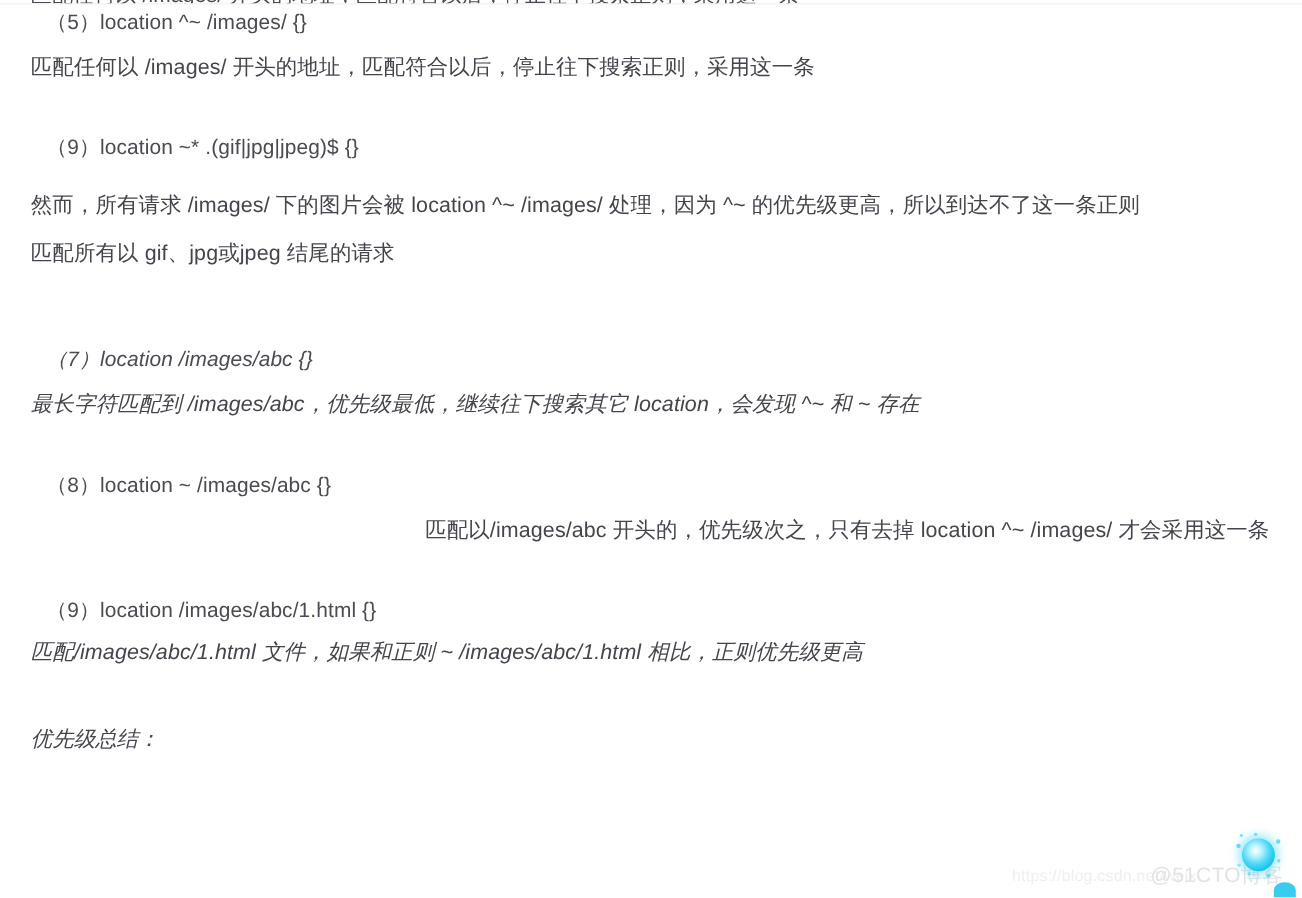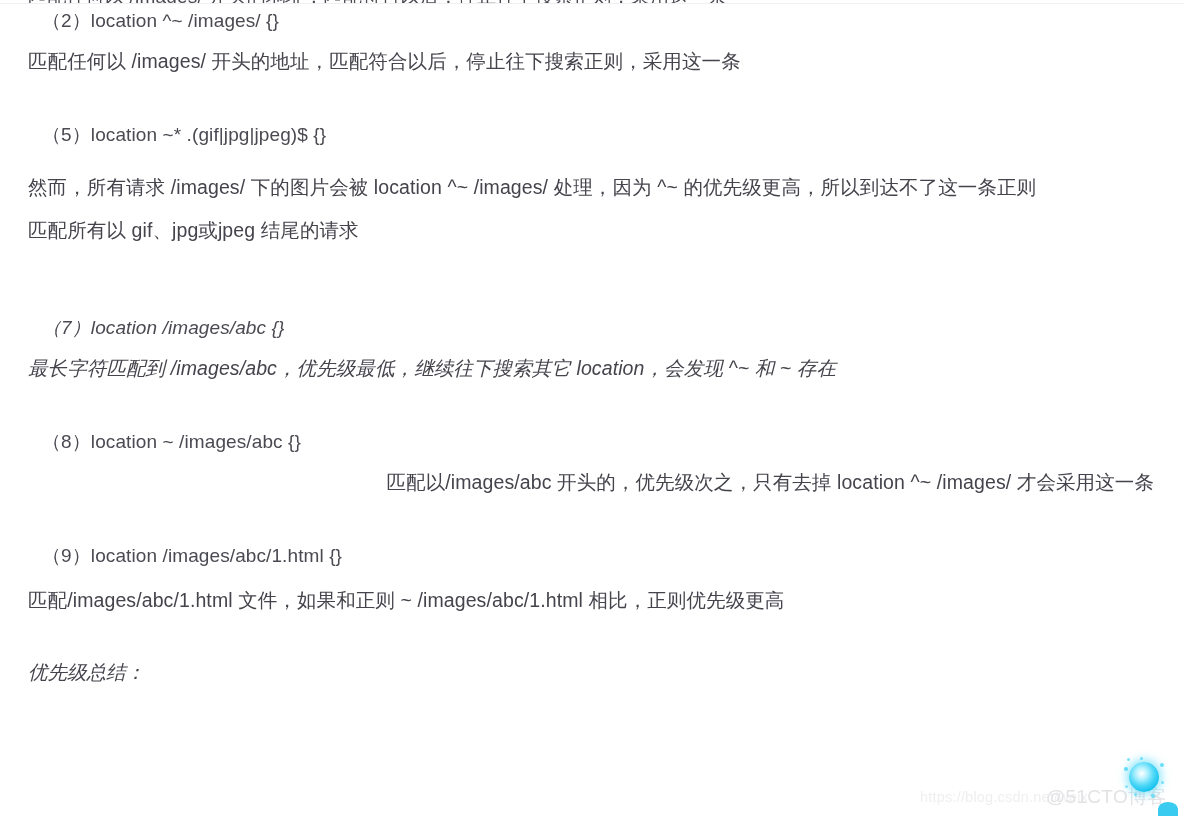--- a/index.html
+++ b/index.html
@@ -164,43 +164,43 @@
 </head>
 <body>
 
 <div class="top-rule"></div>
 
 <div class="clipped-line">匹配任何以 /images/ 开头的地址，匹配符合以后，停止往下搜索正则，采用这一条</div>
 
 <div class="doc">
 
   <div class="block" style="top: 6px;">
-    <div class="code-line">（2）location ^~ /images/ {}</div>
+    <div class="code-line">（5）location ^~ /images/ {}</div>
     <div class="text-line" style="margin-top: 6px;">匹配任何以 /images/ 开头的地址，匹配符合以后，停止往下搜索正则，采用这一条</div>
   </div>
 
   <div class="block" style="top: 120px;">
-    <div class="code-line">（5）location ~* .(gif|jpg|jpeg)$ {}</div>
+    <div class="code-line">（9）location ~* .(gif|jpg|jpeg)$ {}</div>
     <div class="text-line" style="margin-top: 18px; margin-right: 28px;">然而，所有请求 /images/ 下的图片会被 location ^~ /images/ 处理，因为 ^~ 的优先级更高，所以到达不了这一条正则</div>
     <div class="text-line" style="margin-top: 5px;">匹配所有以 gif、jpg或jpeg 结尾的请求</div>
   </div>
 
   <div class="block" style="top: 313px; font-style: italic;">
     <div class="code-line">（7）location /images/abc {}</div>
     <div class="text-line" style="margin-top: 6px;">最长字符匹配到 /images/abc，优先级最低，继续往下搜索其它 location，会发现 ^~ 和 ~ 存在</div>
   </div>
 
   <div class="block" style="top: 427px;">
     <div class="code-line">（8）location ~ /images/abc {}</div>
     <div class="text-line" style="margin-top: 6px; text-align: right;">匹配以/images/abc 开头的，优先级次之，只有去掉 location ^~ /images/ 才会采用这一条</div>
   </div>
 
   <div class="block" style="top: 541px;">
     <div class="code-line">（9）location /images/abc/1.html {}</div>
-    <div class="text-line" style="margin-top: 10px;">匹配/images/abc/1.html 文件，如果和正则 ~ /images/abc/1.html 相比，正则优先级更高</div>
+    <div class="text-line" style="margin-top: 3px; font-style: italic;">匹配/images/abc/1.html 文件，如果和正则 ~ /images/abc/1.html 相比，正则优先级更高</div>
   </div>
 
   <div class="block" style="top: 653px;">
     <div class="summary-title">优先级总结：</div>
   </div>
 
 </div>
 
 <div class="wm-csdn">https://blog.csdn.net/weix</div>
 <div class="wm-51cto">@51CTO博客</div>

